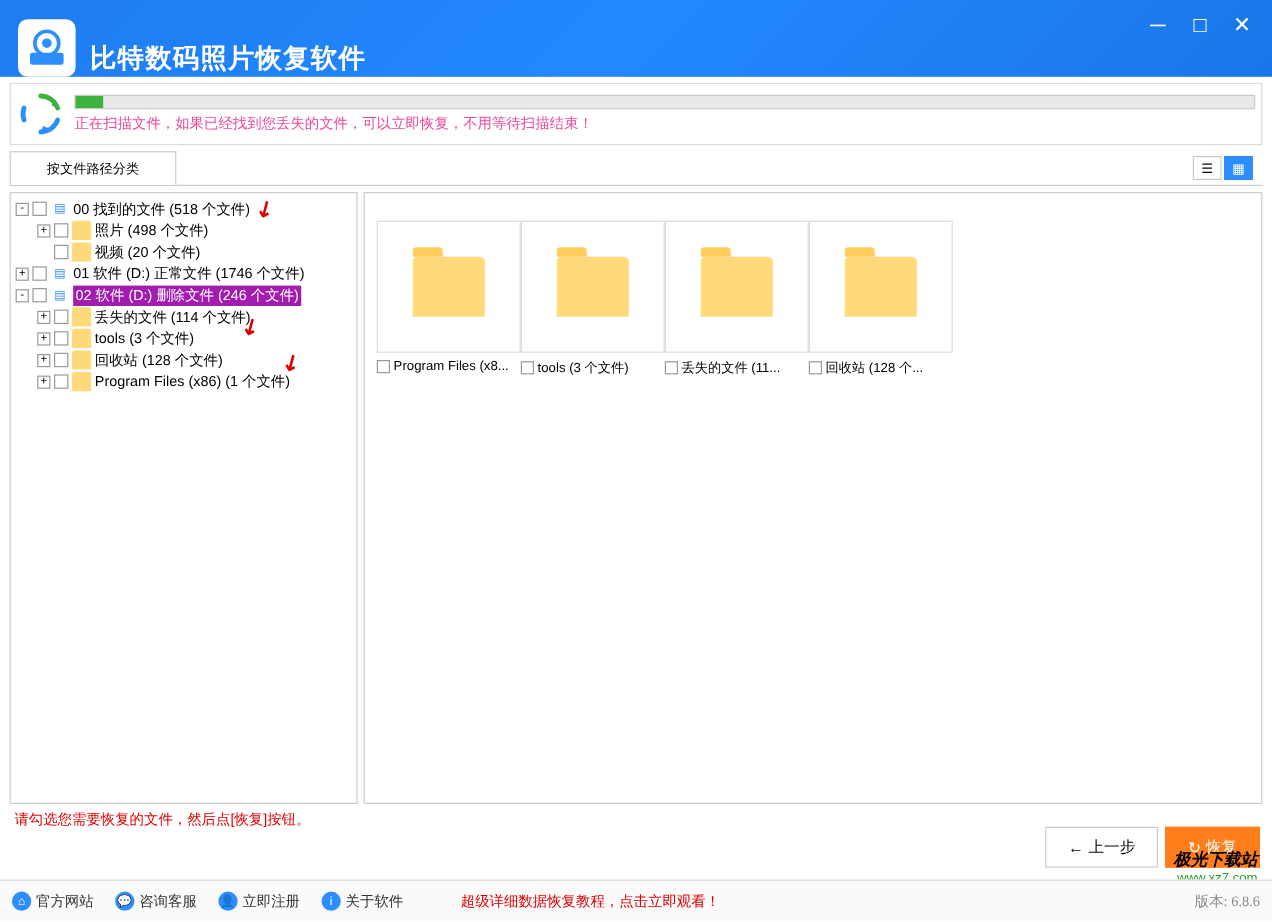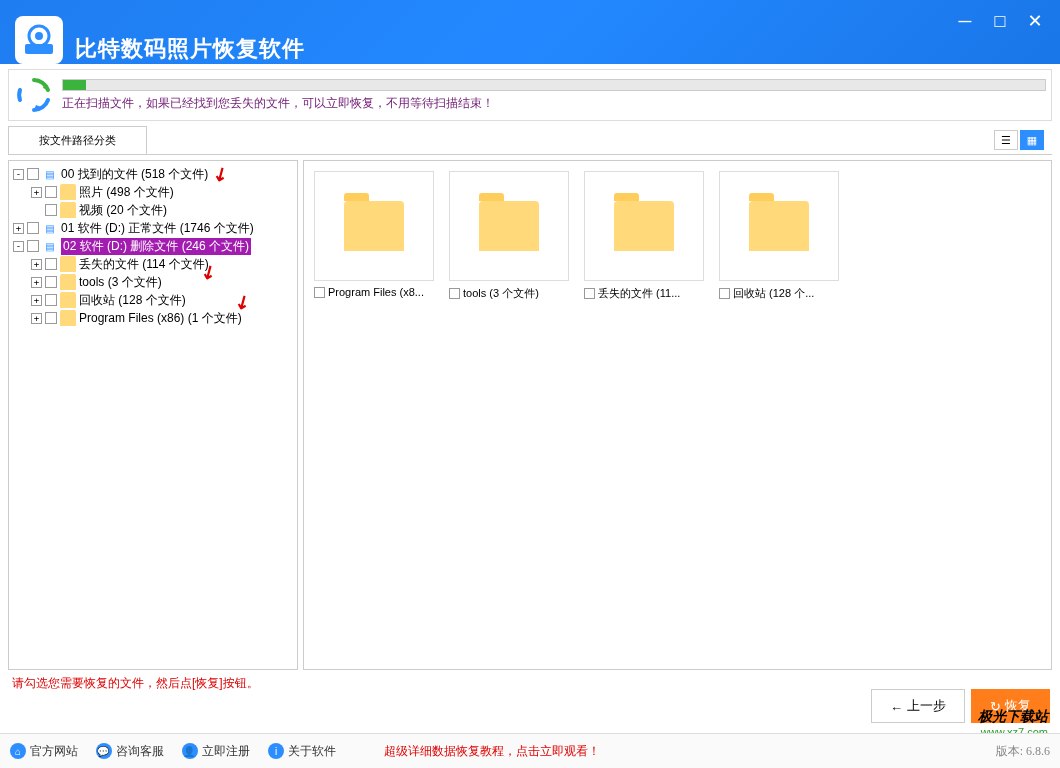--- a/index.html
+++ b/index.html
@@ -9,21 +9,21 @@
 .titlebar .logo-box { width: 48px; height: 48px; background: #fff; border-radius: 8px; display: flex; align-items: center; justify-content: center; margin-right: 12px; }
 .titlebar .title { color: #fff; font-size: 22px; font-weight: bold; letter-spacing: 1px; }
 .win-controls { position: absolute; right: 10px; top: 10px; display: flex; gap: 5px; }
 .win-btn { width: 30px; height: 22px; display: flex; align-items: center; justify-content: center; color: #fff; cursor: pointer; font-size: 18px; }
 
 .scan-bar { margin: 5px 8px; display: flex; align-items: center; gap: 8px; border: 1px solid #ddd; padding: 5px; }
 .scan-icon { width: 40px; height: 40px; display: flex; align-items: center; justify-content: center; }
 .scan-info { flex: 1; }
 .progress-track { height: 12px; background: #e8e8e8; border: 1px solid #ccc; margin-bottom: 4px; position: relative; }
 .progress-fill { height: 100%; background: #3cb33c; width: 2.3%; }
-.scan-text { font-size: 12px; color: #701a75; }
+.scan-text { font-size: 12px; color: #ec4899; }
 .scan-stats { font-size: 12px; color: #333; margin-top: 2px; }
 .scan-btns { display: flex; flex-direction: column; gap: 4px; }
 .small-btn { font-size: 12px; padding: 4px 14px; border: 1px solid #ccc; background: #f5f5f5; cursor: pointer; }
 
 .tabs-row { display: flex; align-items: center; margin: 5px 8px 0; border-bottom: 1px solid #ccc; position: relative; }
 .tab { padding: 6px 30px; font-size: 11px; border: 1px solid #ccc; border-bottom: none; background: #fff; margin-right: 4px; cursor: pointer; }
 .tab.inactive { background: #f0f0f0; }
 .view-toggles { position: absolute; right: 8px; bottom: 4px; display: flex; gap: 2px; }
 .view-btn { width: 24px; height: 20px; border: 1px solid #ccc; display: flex; align-items: center; justify-content: center; cursor: pointer; font-size: 11px; }
 .view-btn.active { background: #2d8eff; color: #fff; border-color: #2d8eff; }
@@ -34,21 +34,21 @@
 .tree-indent { display: inline-block; }
 .tree-expand { width: 11px; height: 11px; border: 1px solid #999; display: inline-flex; align-items: center; justify-content: center; font-size: 9px; margin-right: 3px; cursor: pointer; line-height: 1; font-family: monospace; }
 .tree-cb { width: 12px; height: 12px; border: 1px solid #999; margin-right: 3px; cursor: pointer; display: inline-block; }
 .tree-ico { width: 16px; height: 16px; margin-right: 3px; display: inline-flex; align-items: center; justify-content: center; }
 .tree-ico.folder { background: #ffd97a; border-radius: 2px 2px 0 0; }
 .tree-ico.ff { font-size: 10px; color: #2d8eff; }
 .tree-sel { background: #a21caf; color: #fff; padding: 0 2px; }
 .arrow-red { position: absolute; color: #d00; font-size: 18px; font-weight: bold; transform: rotate(-30deg); }
 
 .grid-panel { flex: 1; border: 1px solid #ccc; padding: 10px; overflow: auto; }
-.grid-items { display: flex; gap: 15px; flex-wrap: wrap; }
+.grid-items { display: flex; flex-wrap: wrap; margin-top: 13px; }
 .grid-item { width: 120px; }
 .grid-thumb { width: 120px; height: 110px; border: 1px solid #ddd; display: flex; align-items: center; justify-content: center; margin-bottom: 5px; }
 .grid-thumb .big-folder { width: 60px; height: 50px; background: #ffd97a; border-radius: 4px 4px 0 0; position: relative; }
 .grid-thumb .big-folder::before { content: ''; position: absolute; top: -8px; left: 0; width: 25px; height: 8px; background: #ffcd5c; border-radius: 3px 3px 0 0; }
 .grid-label { display: flex; align-items: center; font-size: 11px; gap: 3px; }
 .grid-cb { width: 11px; height: 11px; border: 1px solid #999; cursor: pointer; flex-shrink: 0; }
 
 .hint-row { margin: 5px 12px; font-size: 12px; color: #d00; display: flex; align-items: center; }
 .action-btns { position: absolute; right: 10px; bottom: 45px; display: flex; gap: 6px; }
 .act-btn { padding: 7px 18px; font-size: 13px; border: 1px solid #ccc; background: #fff; cursor: pointer; display: flex; align-items: center; gap: 4px; }

